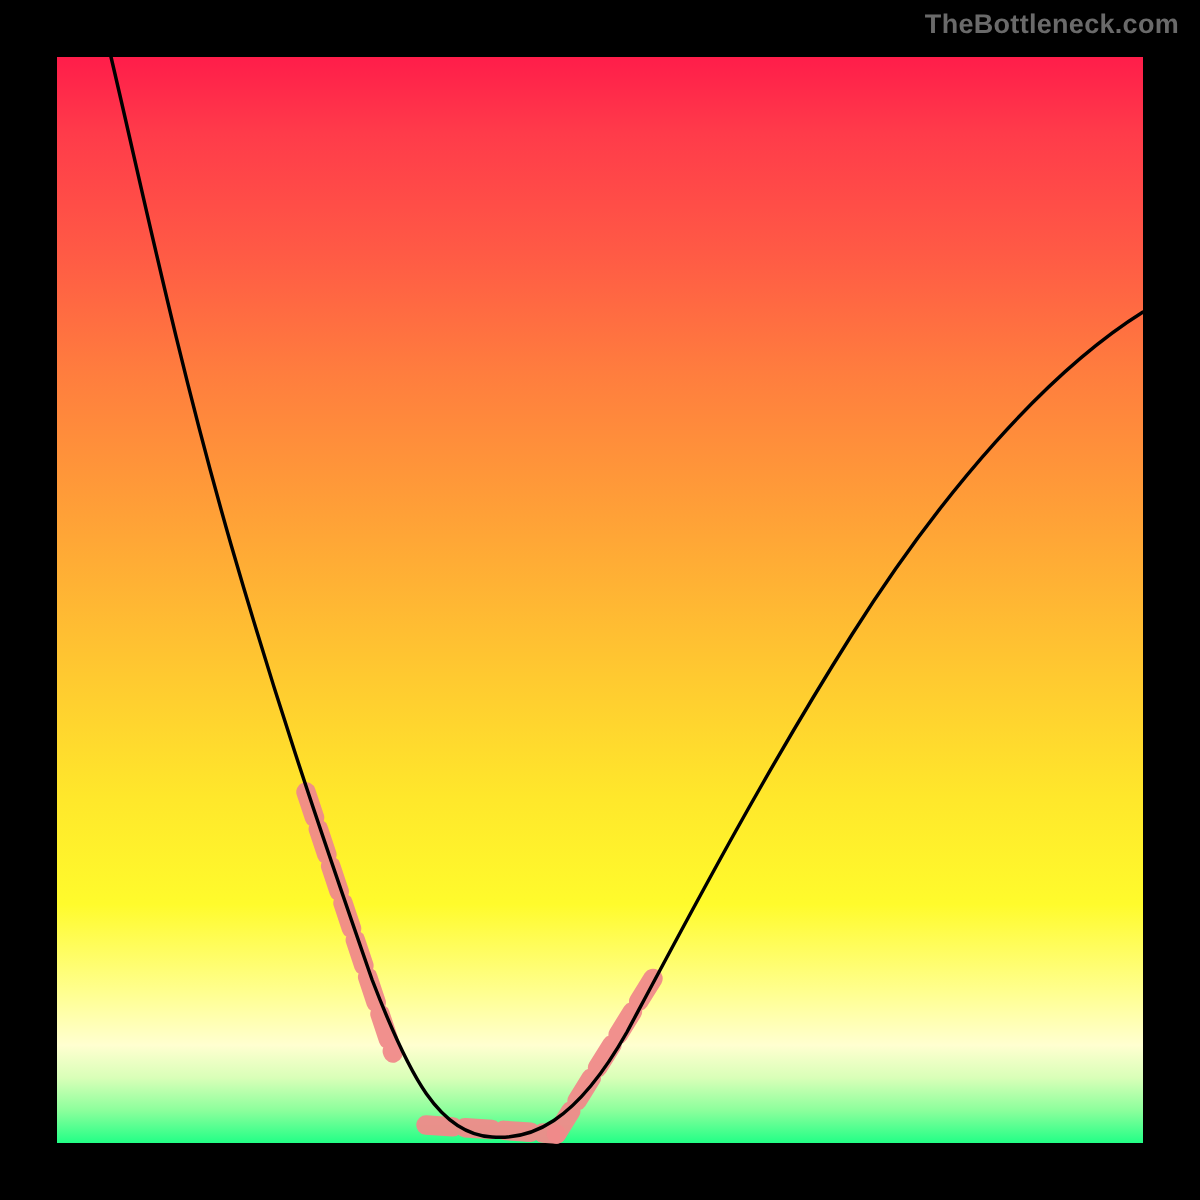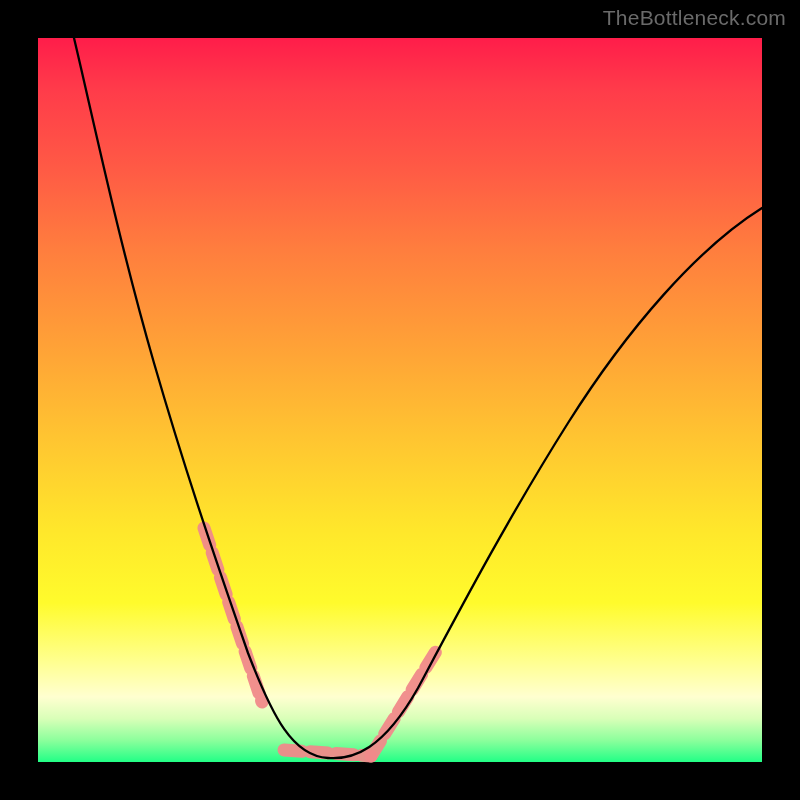--- a/index.html
+++ b/index.html
@@ -38,23 +38,23 @@
       #d9ffb8 94%,
       #8cff9c 97%,
       #22ff86 100%
     );
   }
   .watermark {
     position: absolute;
     top: 6px;
     right: 14px;
     color: #6a6a6a;
-    font-size: 21px;
+    font-size: 18px;
     letter-spacing: 0.2px;
-    font-weight: 400;
+    font-weight: 700;
   }
   svg.curve {
     position: absolute;
     left: 0;
     top: 0;
     width: 100%;
     height: 100%;
     overflow: visible;
   }
   .curve-path {

